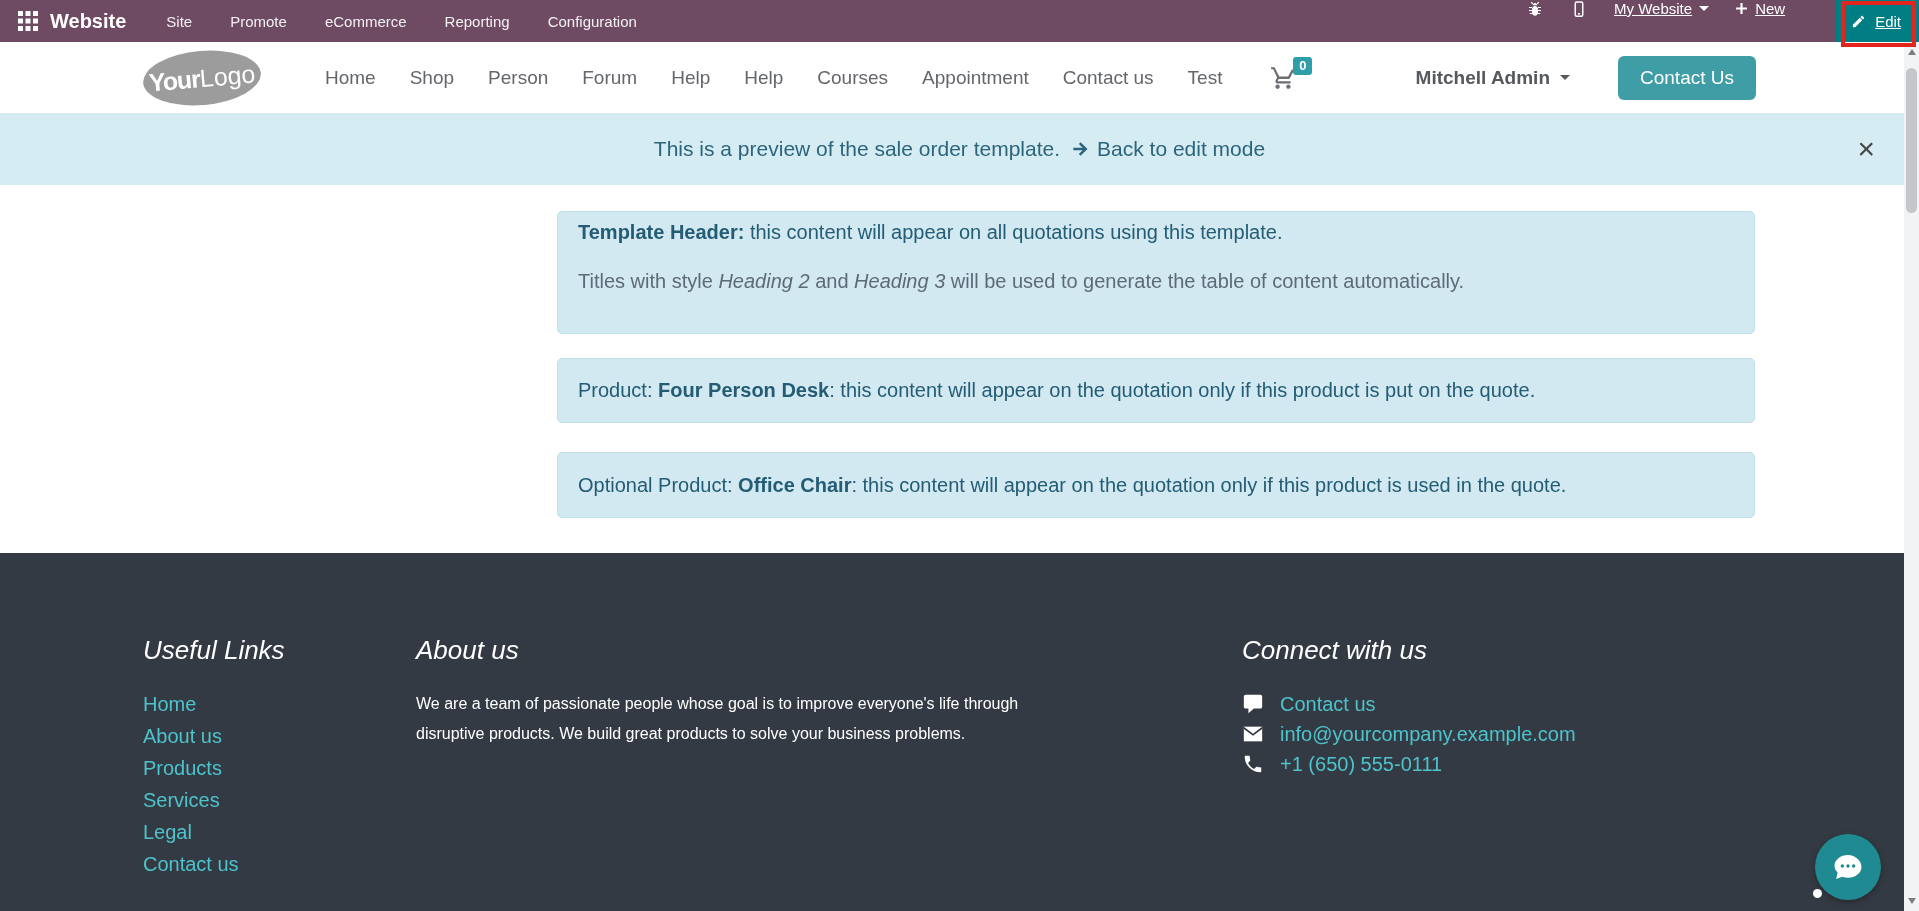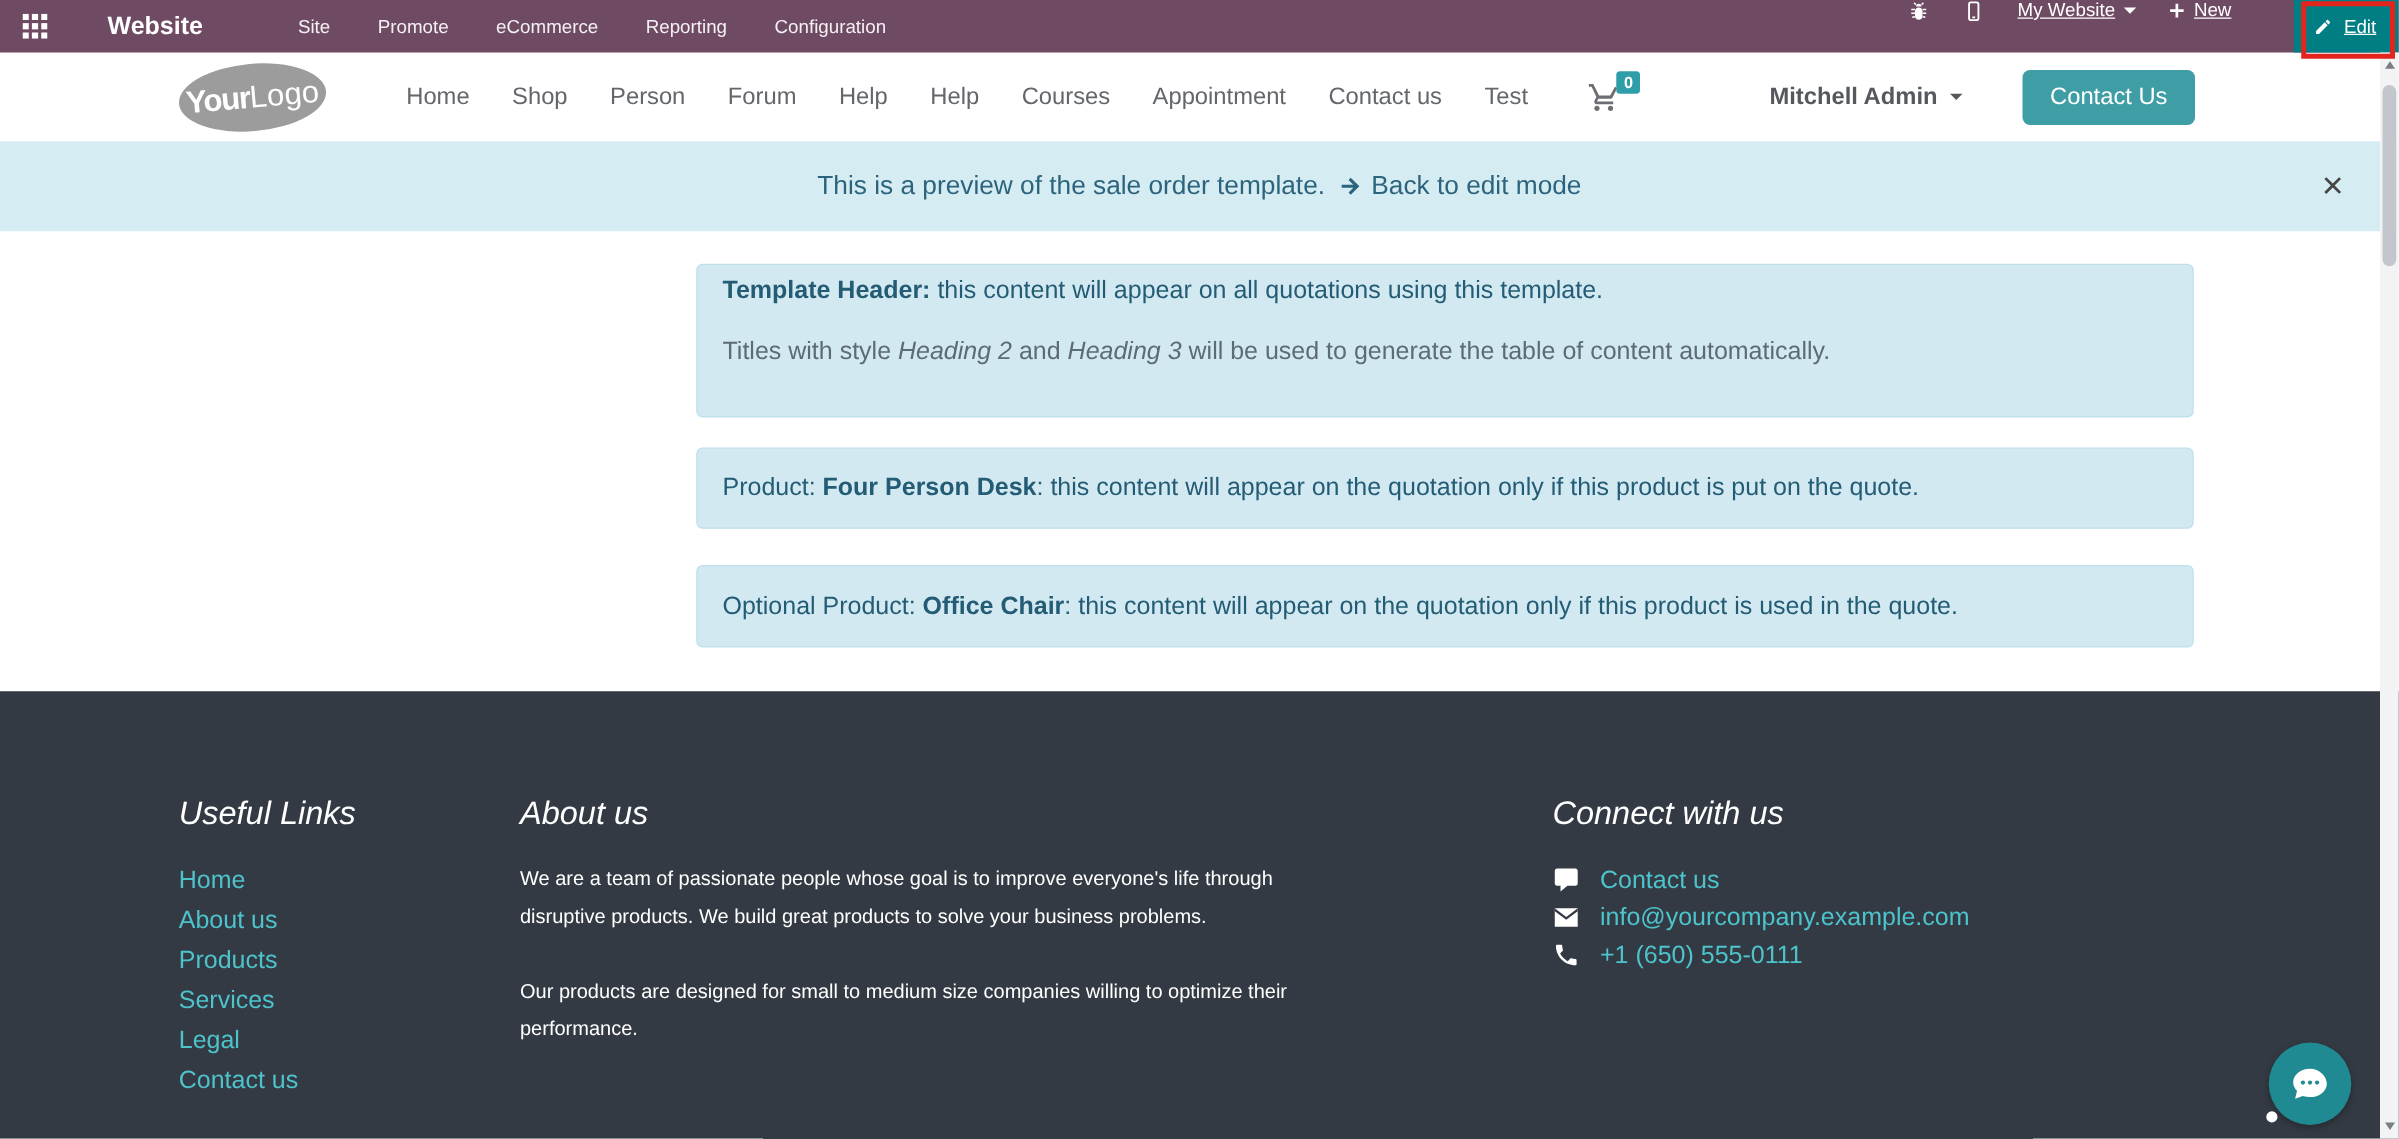--- a/index.html
+++ b/index.html
@@ -7,21 +7,21 @@
   body {
     font-family: "Liberation Sans", sans-serif;
     background:#fff; overflow:hidden; position:relative;
   }
   
   .topbar {
     height:42px; background:#6F4A63; color:#fff;
     display:flex; align-items:center; padding-left:14px;
     position:relative; z-index:5;
   }
-  .tb-left { display:flex; align-items:center;gap:36px; }
+  .tb-left { display:flex; align-items:center; }
   .apps { width:20px; height:20px; display:inline-flex; margin:0 12px 0 4px; cursor:pointer; }
   .brand { font-size:20px; font-weight:bold; margin-right:40px; cursor:pointer; }
   .tb-menu { display:flex; gap:38px; font-size:15px; }
   .tb-menu a { color:rgba(255,255,255,.92); text-decoration:none; cursor:pointer; }
   .tb-right { margin-left:auto; display:flex; align-items:flex-start; gap:26px; font-size:15px;text-decoration:underline; }
   .tb-icon { display:inline-flex; width:18px; height:18px; cursor:pointer; }
   .tb-item { display:inline-flex; align-items:center; gap:7px; cursor:pointer; white-space:nowrap; }
   .caret { width:0; height:0; border-left:5px solid transparent; border-right:5px solid transparent; border-top:5px solid currentColor; display:inline-block; }
   .edit-btn {
     height:42px; background:#017E84; display:inline-flex; align-items:center;
@@ -236,21 +236,20 @@
       <li><a>About us</a></li>
       <li><a>Products</a></li>
       <li><a>Services</a></li>
       <li><a>Legal</a></li>
       <li><a>Contact us</a></li>
     </ul>
   </div>
   <div class="fcol col-about">
     <h3>About us</h3>
     <p>We are a team of passionate people whose goal is to improve everyone's life through disruptive products. We build great products to solve your business problems.</p>
-    <p>Our products are designed for small to medium size companies willing to optimize their performance.</p>
   </div>
   <div class="fcol col-connect">
     <h3>Connect with us</h3>
     <div class="connect-list">
       <div class="connect-row">
         <span class="cicon">
           <svg viewBox="0 0 24 24" fill="#fff">
               <path d="M20 2H4C2.9 2 2 2.9 2 4v11c0 1.1.9 2 2 2h3v5l6-5h7c1.1 0 2-.9 2-2V4c0-1.1-.9-2-2-2z"></path>
             </svg>
         </span>

